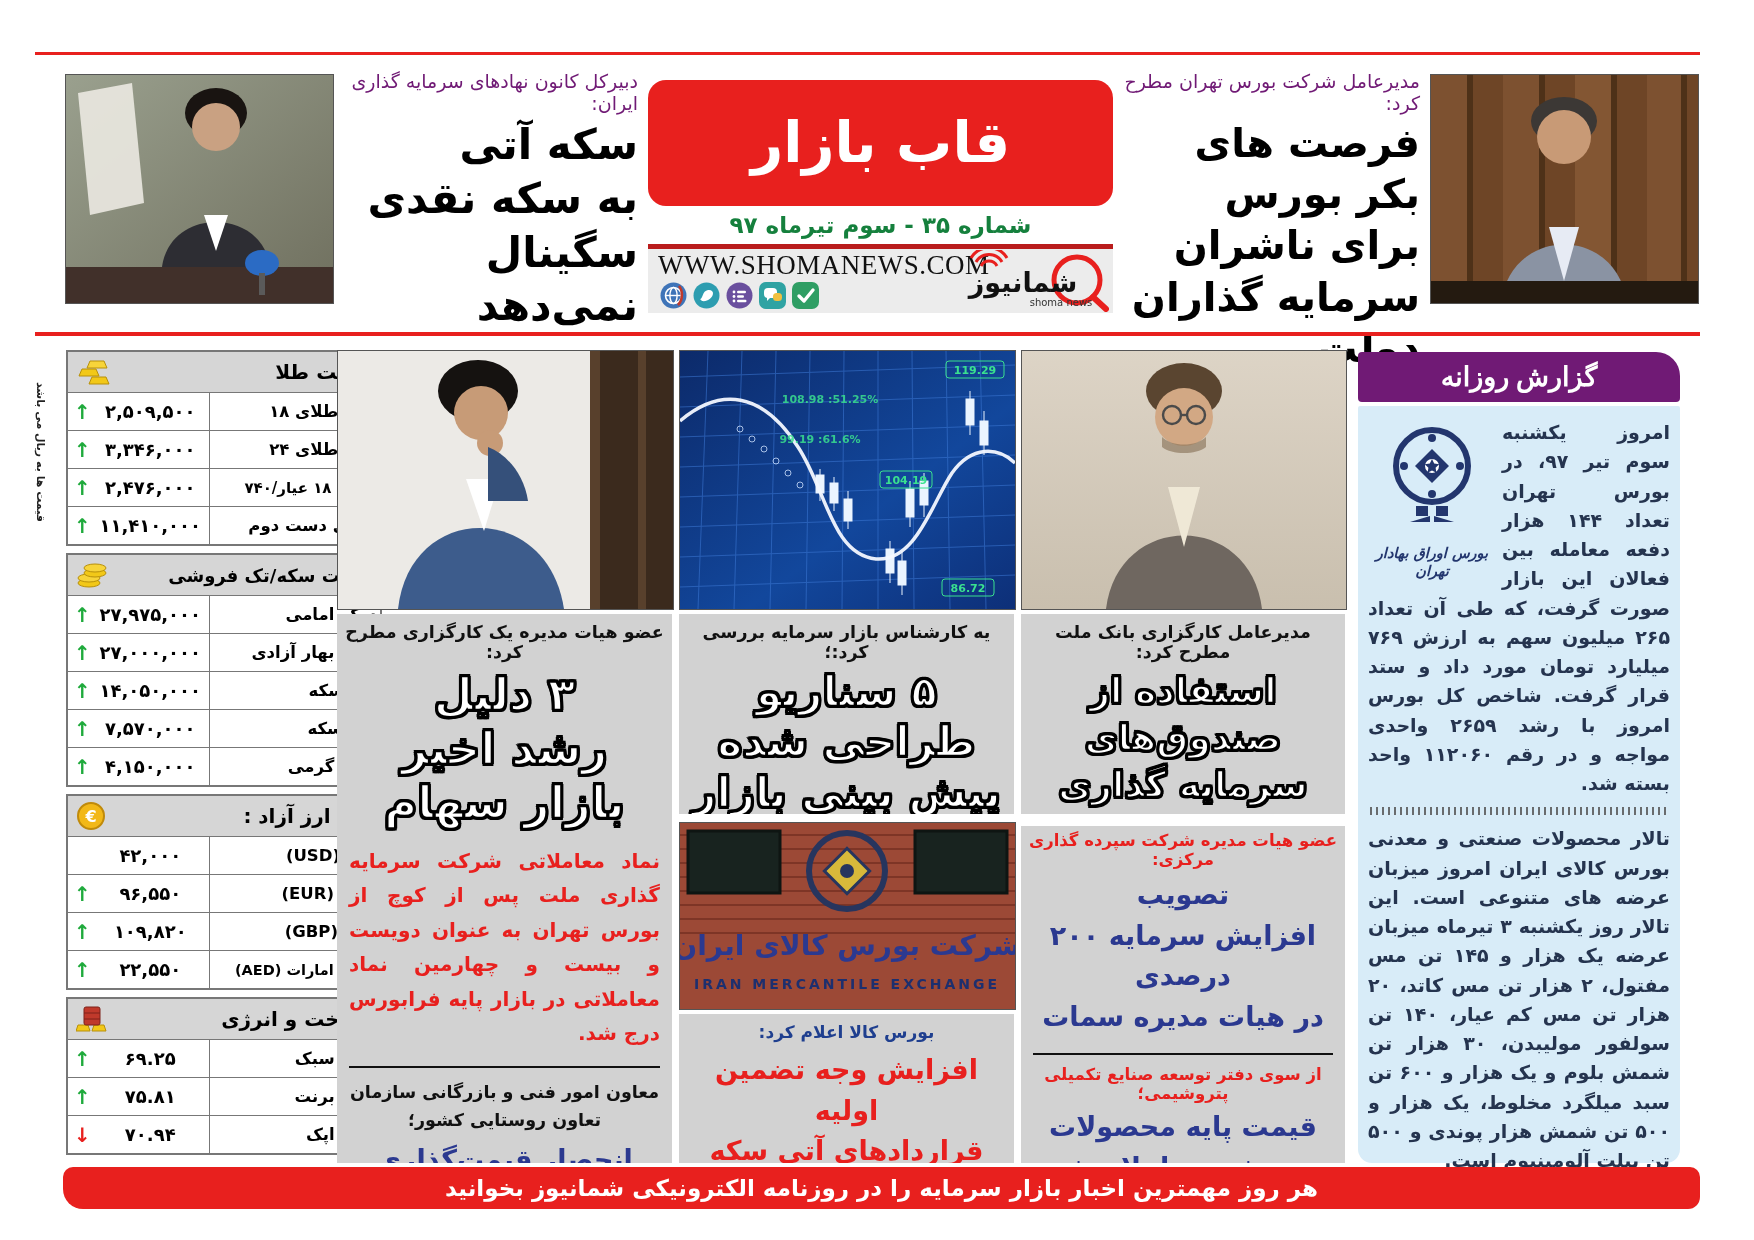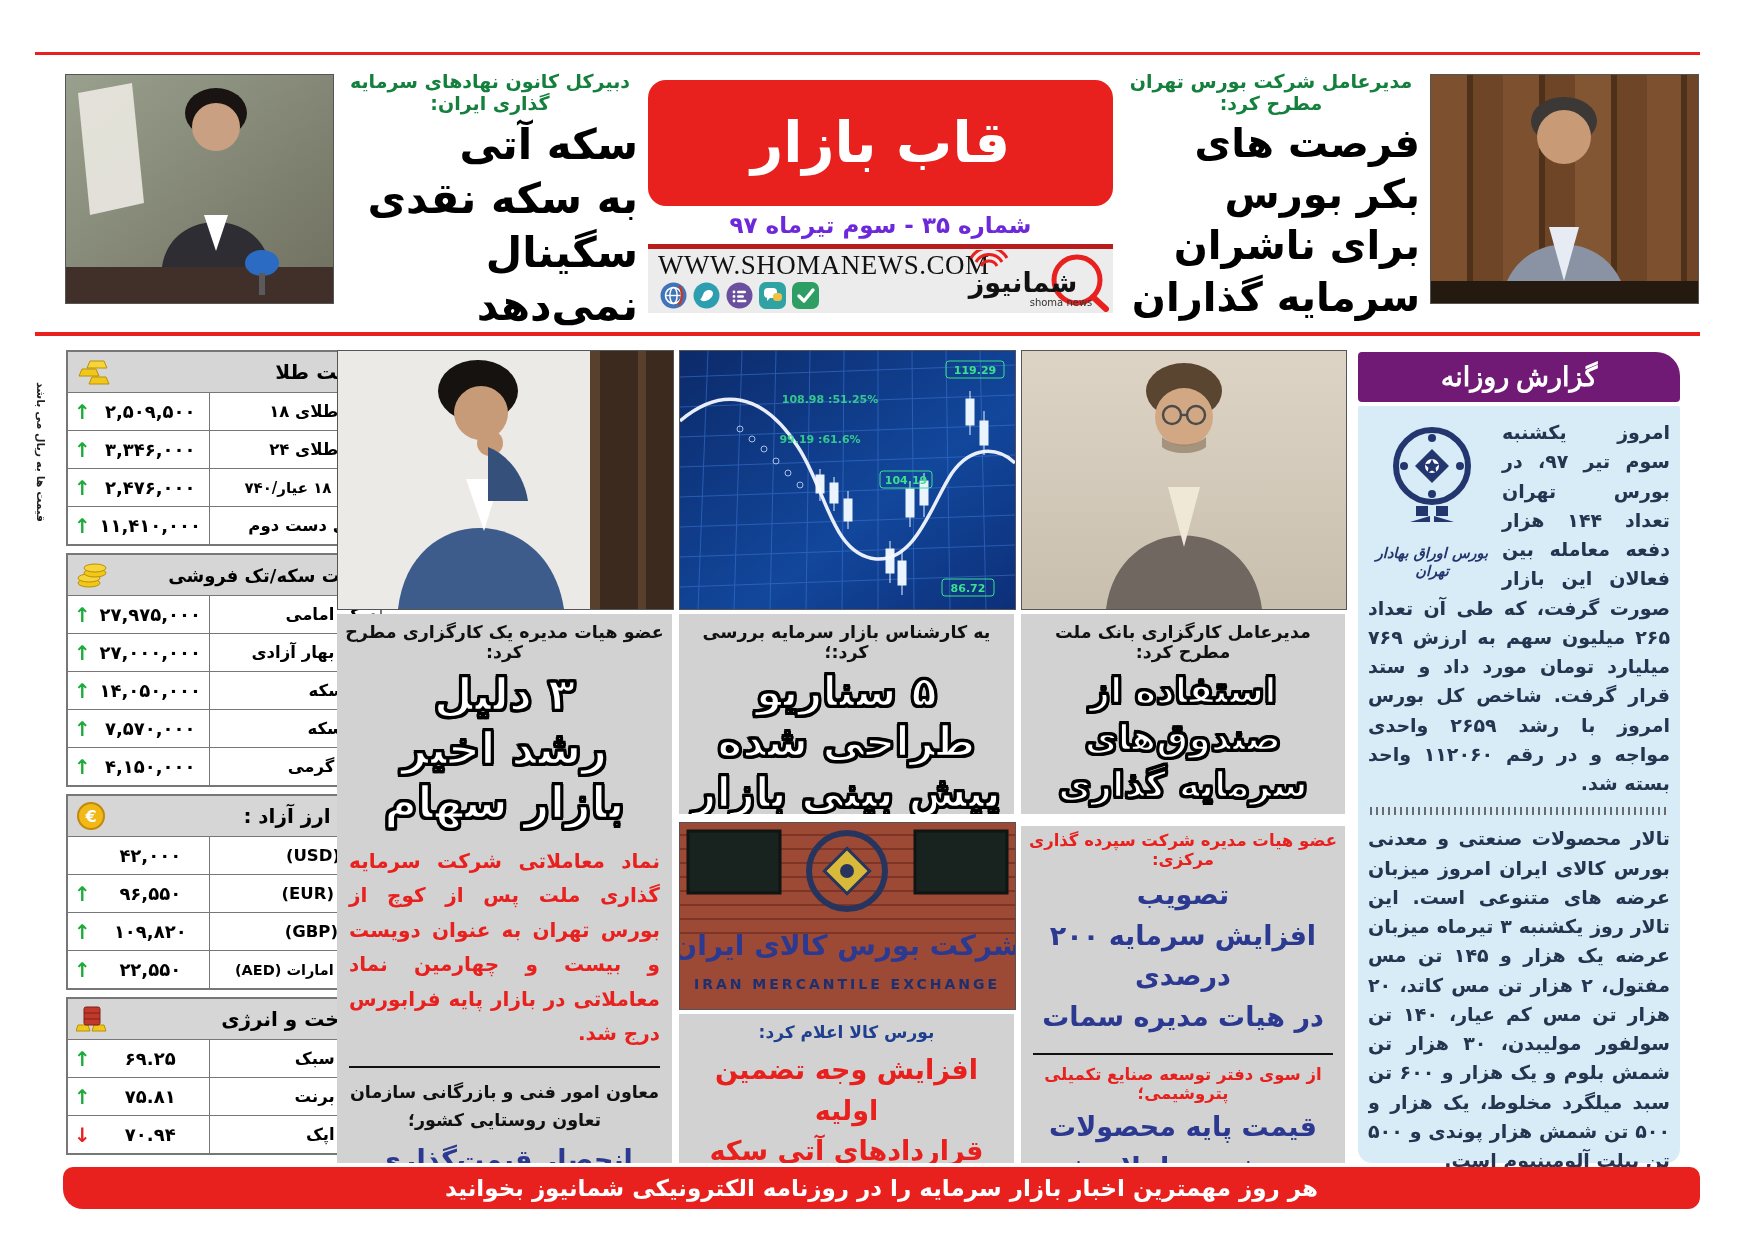--- a/index.html
+++ b/index.html
@@ -2,25 +2,25 @@
 <html lang="fa" dir="rtl"><head>
 <meta charset="utf-8">
 <style>
   html,body{margin:0;padding:0;background:#fff;}
   body{font-family:"DejaVu Sans","Liberation Sans",sans-serif;}
   #canvas{position:relative;width:1754px;height:1240px;background:#fff;overflow:hidden;direction:rtl;}
   .abs{position:absolute;}
   .rule{background:#e8201e;}
   
   .photo{border:1px solid #555;overflow:hidden;background:#ccc;}
-  .kicker{font-weight:700;color:#15803d;font-size:19px;text-align:center;}
+  .kicker{font-weight:400;color:#701a75;font-size:19px;text-align:right;}
   .bigheadline{font-weight:800;color:#000;font-size:42px;line-height:1.28;text-align:right;}
   .masthead-box{background:#e8201e;border-radius:18px;color:#fff;text-align:center;
     font-size:56px;font-weight:800;line-height:126px;height:126px;}
-  .masthead-issue{color:#6d28d9;font-size:23px;font-weight:700;text-align:center;line-height:38px;height:38px;}
+  .masthead-issue{color:#15803d;font-size:23px;font-weight:700;text-align:center;line-height:38px;height:38px;}
   .masthead-strip{background:#ececec;height:64px;position:relative;border-top:5px solid #b91c1c;}
   .www{position:absolute;left:10px;top:1px;font-family:"Liberation Serif","DejaVu Serif",serif;
     font-size:27px;color:#111;letter-spacing:.5px;direction:ltr;}
   .socialrow{position:absolute;left:12px;top:33px;display:flex;gap:6px;direction:ltr;}
   .socialrow svg{display:block;}
   
   .vnote{position:absolute;left:34px;top:352px;writing-mode:vertical-rl;font-size:11px;font-weight:700;color:#222;height:170px;}
   .ptable{border:2px solid #777;background:#fff;margin-bottom:7px;}
   .phead{height:40px;background:#d6d6d6;display:flex;align-items:center;justify-content:space-between;
     padding:0 8px;font-weight:800;font-size:20px;color:#000;border-bottom:1.5px solid #777;}
@@ -149,20 +149,21 @@
       </svg>
     </div>
   </div>
 
   <div class="abs" style="left:1122px;top:70px;width:298px;">
     <div class="kicker">مدیرعامل شرکت بورس تهران مطرح کرد:</div>
     <div class="bigheadline" style="margin-top:4px;font-size:40px;">
       <div>فرصت های بکر بورس</div>
       <div>برای ناشران</div>
       <div>سرمایه گذاران</div>
+      <div>دولت</div>
     </div>
   </div>
 
   <div class="abs photo" style="left:1430px;top:74px;width:267px;height:228px;">
     <svg width="267" height="228" viewBox="0 0 267 228">
       <rect width="267" height="228" fill="#6e4526"></rect>
       <rect x="0" width="36" height="228" fill="#7d5130"></rect>
         <rect x="72" width="36" height="228" fill="#7d5130"></rect>
       <rect x="144" width="36" height="228" fill="#835633"></rect>
         <rect x="216" width="36" height="228" fill="#7d5130"></rect>

